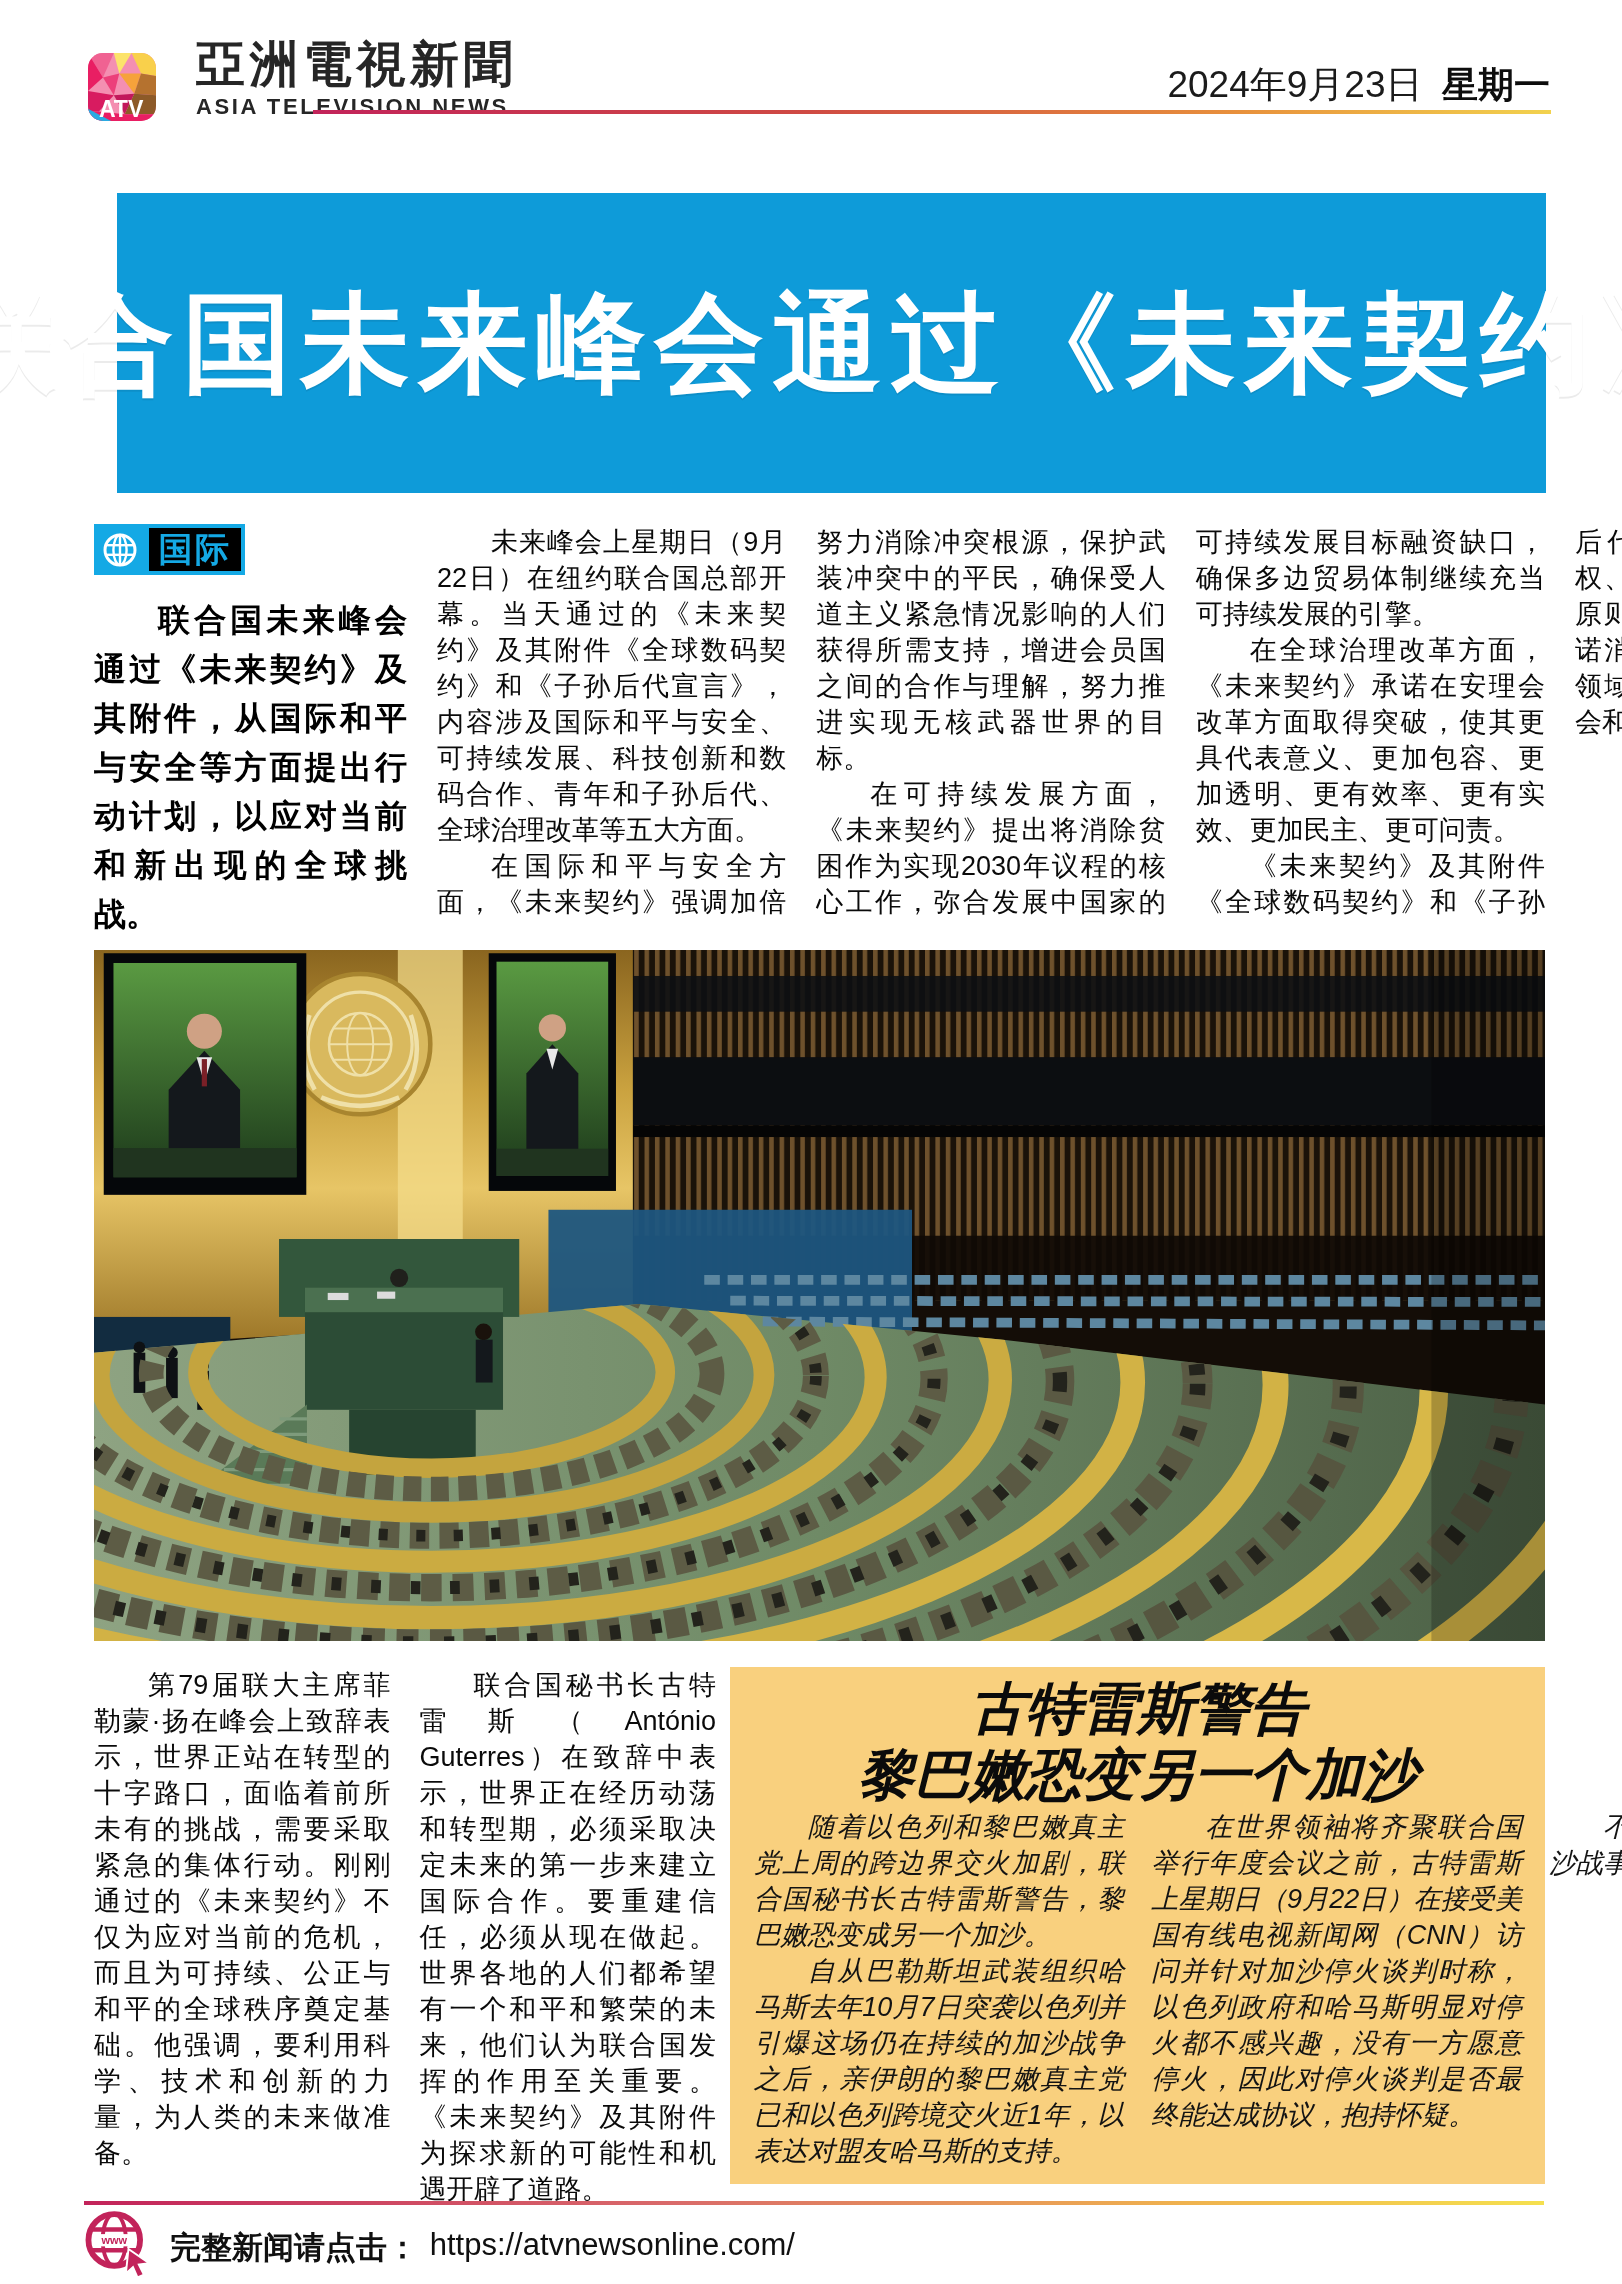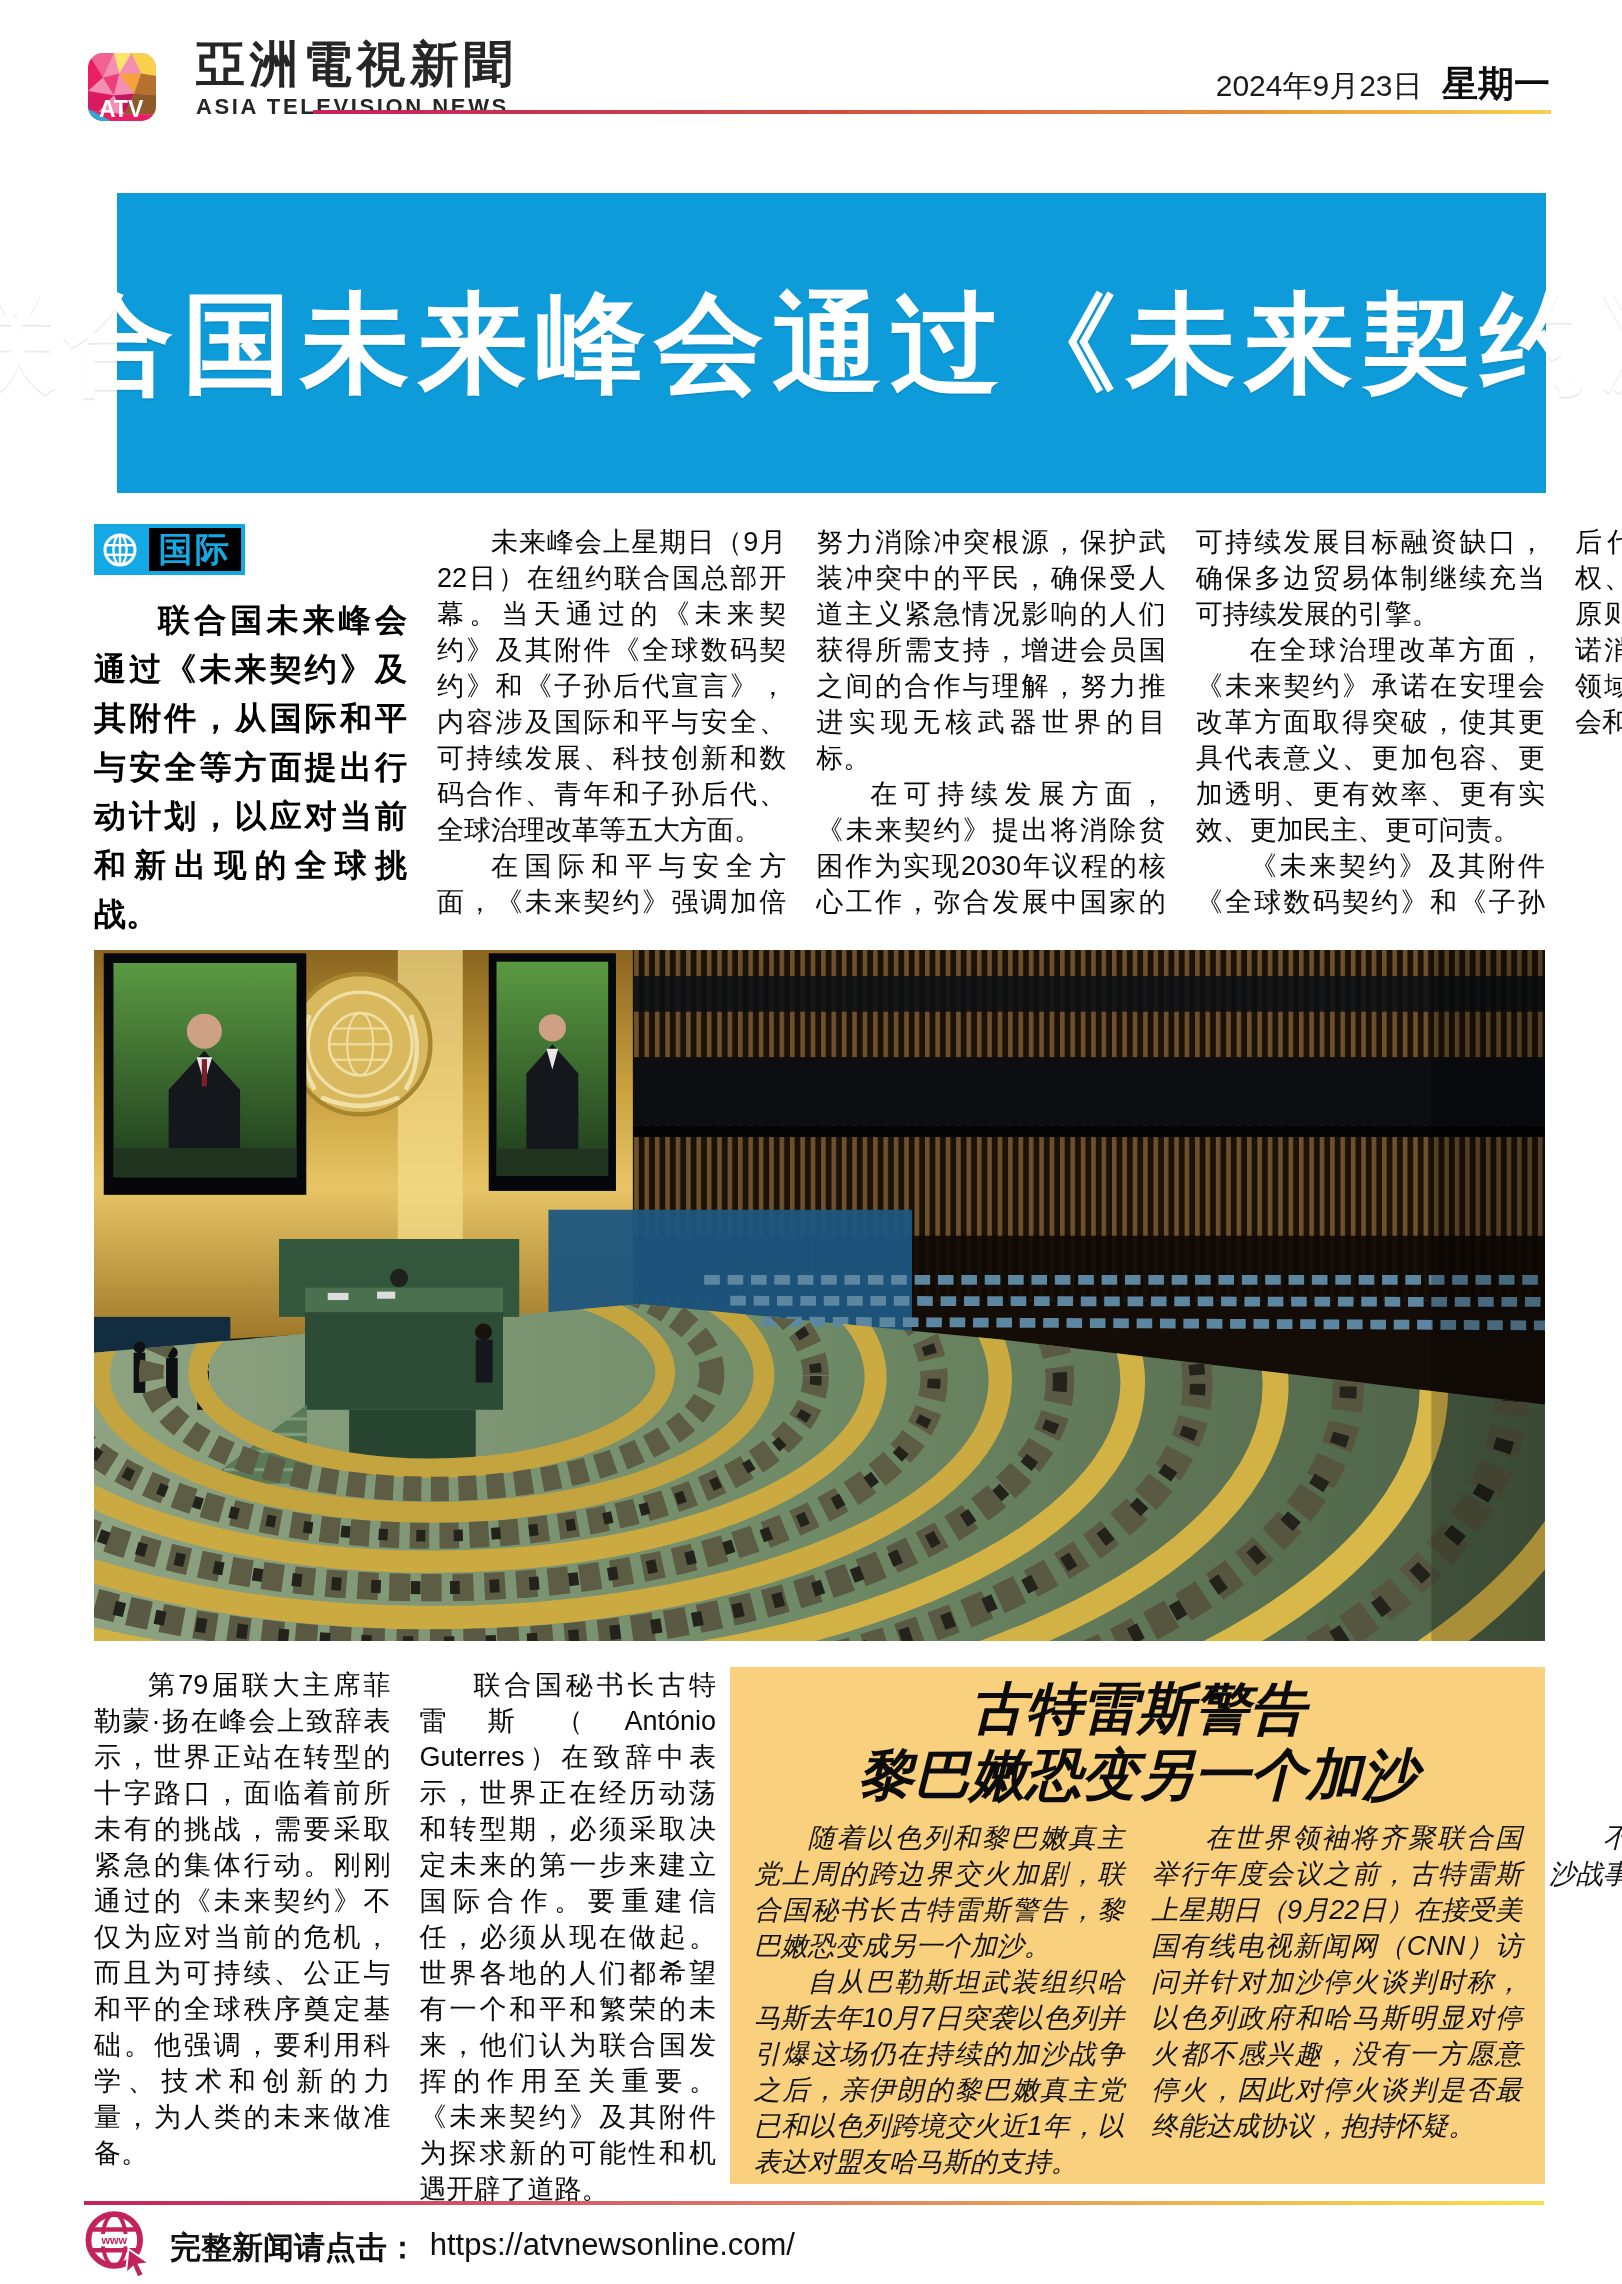--- a/index.html
+++ b/index.html
@@ -7,21 +7,21 @@
         font-family:"Liberation Sans","DejaVu Sans",sans-serif;color:#111;overflow:hidden;}
 
   
   .logo{position:absolute;left:88px;top:53px;width:68px;height:68px;}
   .brand{position:absolute;left:196px;top:38px;}
   .brand-cn{font-size:49px;font-weight:800;letter-spacing:4.5px;color:#262626;line-height:53px;}
   .brand-en{font-size:22px;font-weight:700;letter-spacing:2.6px;color:#262626;margin-top:2.6px;}
   .header-line{position:absolute;left:313px;top:110px;height:3.9px;width:1238px;
       background:linear-gradient(to right,#c2235a 0%,#cf4a43 40%,#e8913c 75%,#f2d24e 100%);}
   .dateline{position:absolute;right:73px;top:60px;display:flex;align-items:baseline;}
-  .date-txt{font-size:30px;font-weight:500;color:#1b1b1b;}
+  .date-txt{font-size:37px;font-weight:500;color:#1b1b1b;}
   .weekday-txt{font-size:36px;font-weight:800;color:#0d0d0d;margin-left:19.5px;}
 
   
   .banner{position:absolute;left:117px;top:193px;width:1429px;height:300px;background:#0E9BD9;
       display:flex;flex-direction:row;justify-content:center;align-items:center;}
   .banner div{font-size:109px;font-weight:800;color:#ffffff;letter-spacing:9px;line-height:135px;
       text-shadow:0 1.9px 0 rgba(0,0,0,.08);white-space:nowrap;}
 
   
   .intro{position:absolute;left:94px;top:524px;width:1451px;height:428px;display:flex;}
@@ -44,21 +44,21 @@
 
   
   .bottom{position:absolute;left:94px;top:1667px;width:1451px;height:566px;display:flex;}
   .bottom-left{width:622px;flex:none;height:100%;overflow:hidden;}
   .cols2{column-count:2;column-gap:29px;column-fill:auto;height:100%;}
   .bottom-left p{font-size:27px;line-height:36px;}
 
   .warnbox{margin-left:14.3px;width:815px;height:517px;background:#F9D07E;flex:none;
       padding:9px 23.4px 0 23.4px;box-sizing:border-box;font-style:italic;}
   .warn-title{text-align:center;font-size:56px;font-weight:800;color:#0b0b0b;line-height:66px;white-space:nowrap;}
-  .warn-cols{margin-top:12px;height:363px;column-count:2;column-gap:27px;column-fill:auto;}
+  .warn-cols{margin-top:1px;height:363px;column-count:2;column-gap:27px;column-fill:auto;}
   .warn-cols p{margin:0;text-indent:2em;font-size:27px;line-height:36px;color:#131313;
       text-align:justify;text-justify:inter-character;}
 
   
   .footer-line{position:absolute;left:84px;top:2201px;width:1460px;height:3.9px;
       background:linear-gradient(to right,#c2235a 0%,#d96a6a 40%,#efb14e 75%,#f5e04e 100%);}
   .footer-icon{position:absolute;left:82px;top:2206px;width:71px;height:73px;}
   .footer-text{position:absolute;left:170px;top:2227px;font-size:31px;color:#101010;display:flex;align-items:flex-start;}
   .footer-label{font-weight:600;}
   .footer-url{margin-left:11.7px;font-weight:500;}

